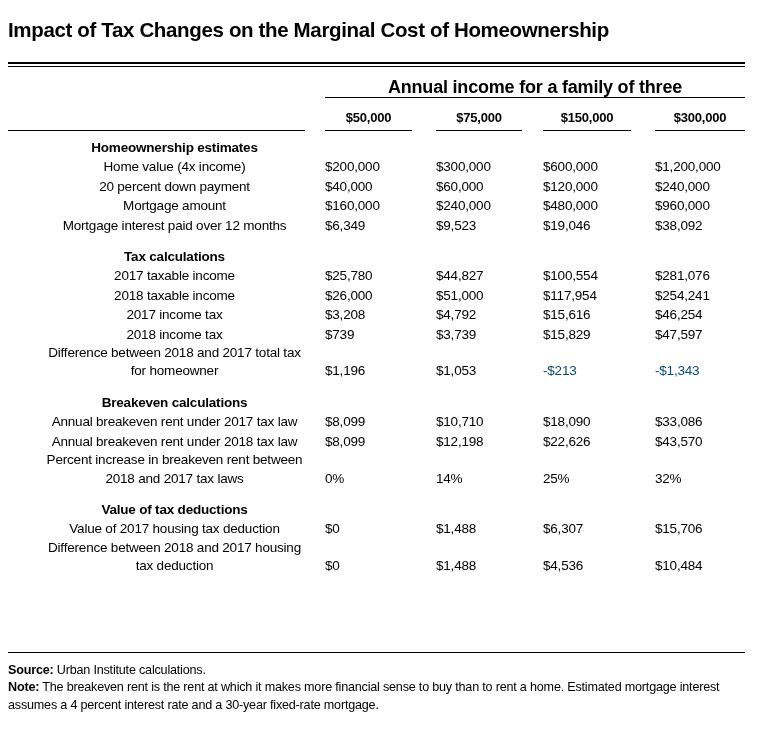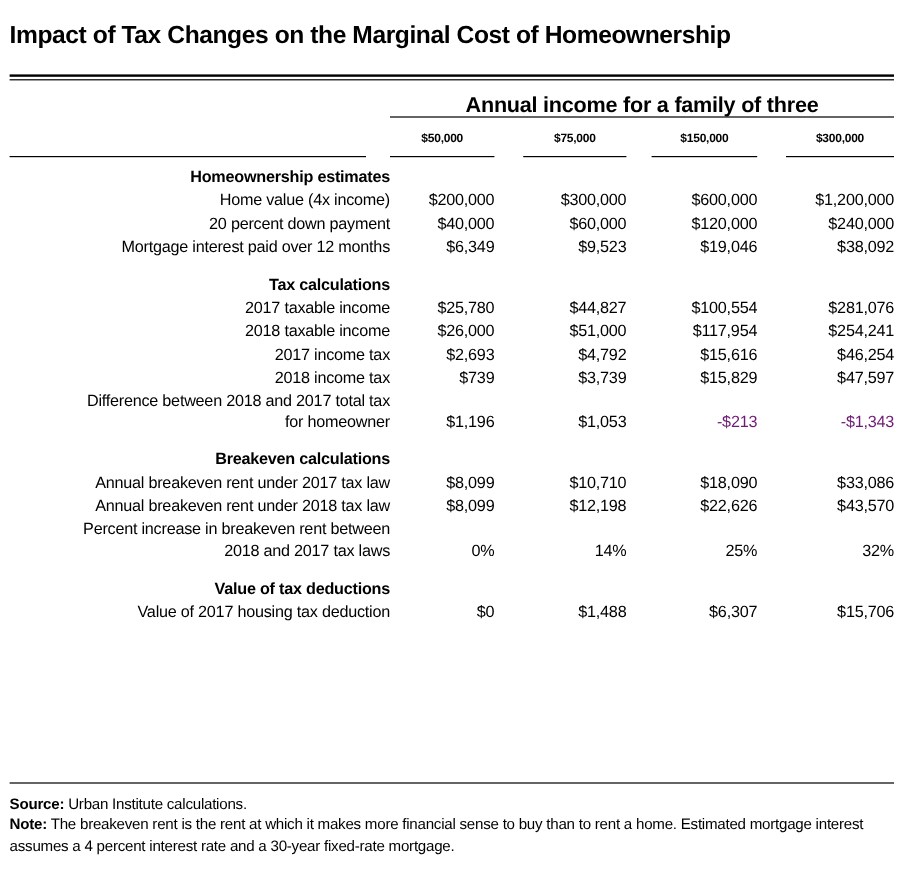--- a/index.html
+++ b/index.html
@@ -58,21 +58,21 @@
     text-align: center;
     font-size: 18px;
     font-weight: bold;
     letter-spacing: -0.2px;
   }
 
   
   .colhead {
     position: absolute;
     top: 110px;
-    font-size: 10px;
+    font-size: 13px;
     font-weight: bold;
     text-align: center;
     letter-spacing: -0.2px;
   }
   .colhead.c1 { left: 325px; width: 87px; }
   .colhead.c2 { left: 436px; width: 86px; }
   .colhead.c3 { left: 543px; width: 88px; }
   .colhead.c4 { left: 655px; width: 90px; }
 
   
@@ -97,40 +97,40 @@
   .tbl col.pad  { width: 18px; }
 
   .tbl td {
     padding: 0;
     vertical-align: bottom;
     line-height: 19.4px;
     height: 19.4px;
   }
   .tbl td.label {
     padding-left: 24px;
-    text-align: right;
+    text-align: center;
     vertical-align: bottom;
   }
   .tbl td.val {
-    text-align: right;
+    text-align: left;
     white-space: nowrap;
     margin-top: 36px;
   }
   tr.section td.label {
     font-weight: bold;
   }
   tr.spacer td {
     height: 12px;
     line-height: 12px;
     font-size: 1px;
   }
   tr.two-line td.label {
     line-height: 18.4px;
   }
-  .neg { color: #701a75; }
+  .neg { color: #0c4a6e; }
 
   
   .notes {
     position: absolute;
     left: 8px;
     top: 662px;
     width: 740px;
     font-size: 12.6px;
     line-height: 17.4px;
     letter-spacing: -0.2px;
@@ -196,20 +196,31 @@
           <td class="val">$40,000</td>
           <td></td>
           <td class="val">$60,000</td>
           <td></td>
           <td class="val">$120,000</td>
           <td></td>
           <td class="val">$240,000</td>
           <td></td>
         </tr>
         <tr class="">
+          <td class="label">Mortgage amount</td>
+          <td class="val">$160,000</td>
+          <td></td>
+          <td class="val">$240,000</td>
+          <td></td>
+          <td class="val">$480,000</td>
+          <td></td>
+          <td class="val">$960,000</td>
+          <td></td>
+        </tr>
+        <tr class="">
           <td class="label">Mortgage interest paid over 12 months</td>
           <td class="val">$6,349</td>
           <td></td>
           <td class="val">$9,523</td>
           <td></td>
           <td class="val">$19,046</td>
           <td></td>
           <td class="val">$38,092</td>
           <td></td>
         </tr>
@@ -237,21 +248,21 @@
           <td></td>
           <td class="val">$51,000</td>
           <td></td>
           <td class="val">$117,954</td>
           <td></td>
           <td class="val">$254,241</td>
           <td></td>
         </tr>
         <tr class="">
           <td class="label">2017 income tax</td>
-          <td class="val">$2,693</td>
+          <td class="val">$3,208</td>
           <td></td>
           <td class="val">$4,792</td>
           <td></td>
           <td class="val">$15,616</td>
           <td></td>
           <td class="val">$46,254</td>
           <td></td>
         </tr>
         <tr class="">
           <td class="label">2018 income tax</td>
@@ -324,20 +335,31 @@
         </tr>
         <tr class="">
           <td class="label">Value of 2017 housing tax deduction</td>
           <td class="val">$0</td>
           <td></td>
           <td class="val">$1,488</td>
           <td></td>
           <td class="val">$6,307</td>
           <td></td>
           <td class="val">$15,706</td>
+          <td></td>
+        </tr>
+        <tr class="two-line">
+          <td class="label"><span>Difference between 2018 and 2017 housing</span><br><span>tax deduction</span></td>
+          <td class="val">$0</td>
+          <td></td>
+          <td class="val">$1,488</td>
+          <td></td>
+          <td class="val">$4,536</td>
+          <td></td>
+          <td class="val">$10,484</td>
           <td></td>
         </tr>
       </tbody>
   </table>
 
   <div class="rule rule-bottom"></div>
 
   <div class="notes">
     <span class="line"><b>Source:</b><span> Urban Institute calculations.</span></span>
     <span class="line"><b>Note:</b><span> The breakeven rent is the rent at which it makes more financial sense to buy than to rent a home. Estimated mortgage interest assumes a 4 percent interest rate and a 30-year fixed-rate mortgage.</span></span>

